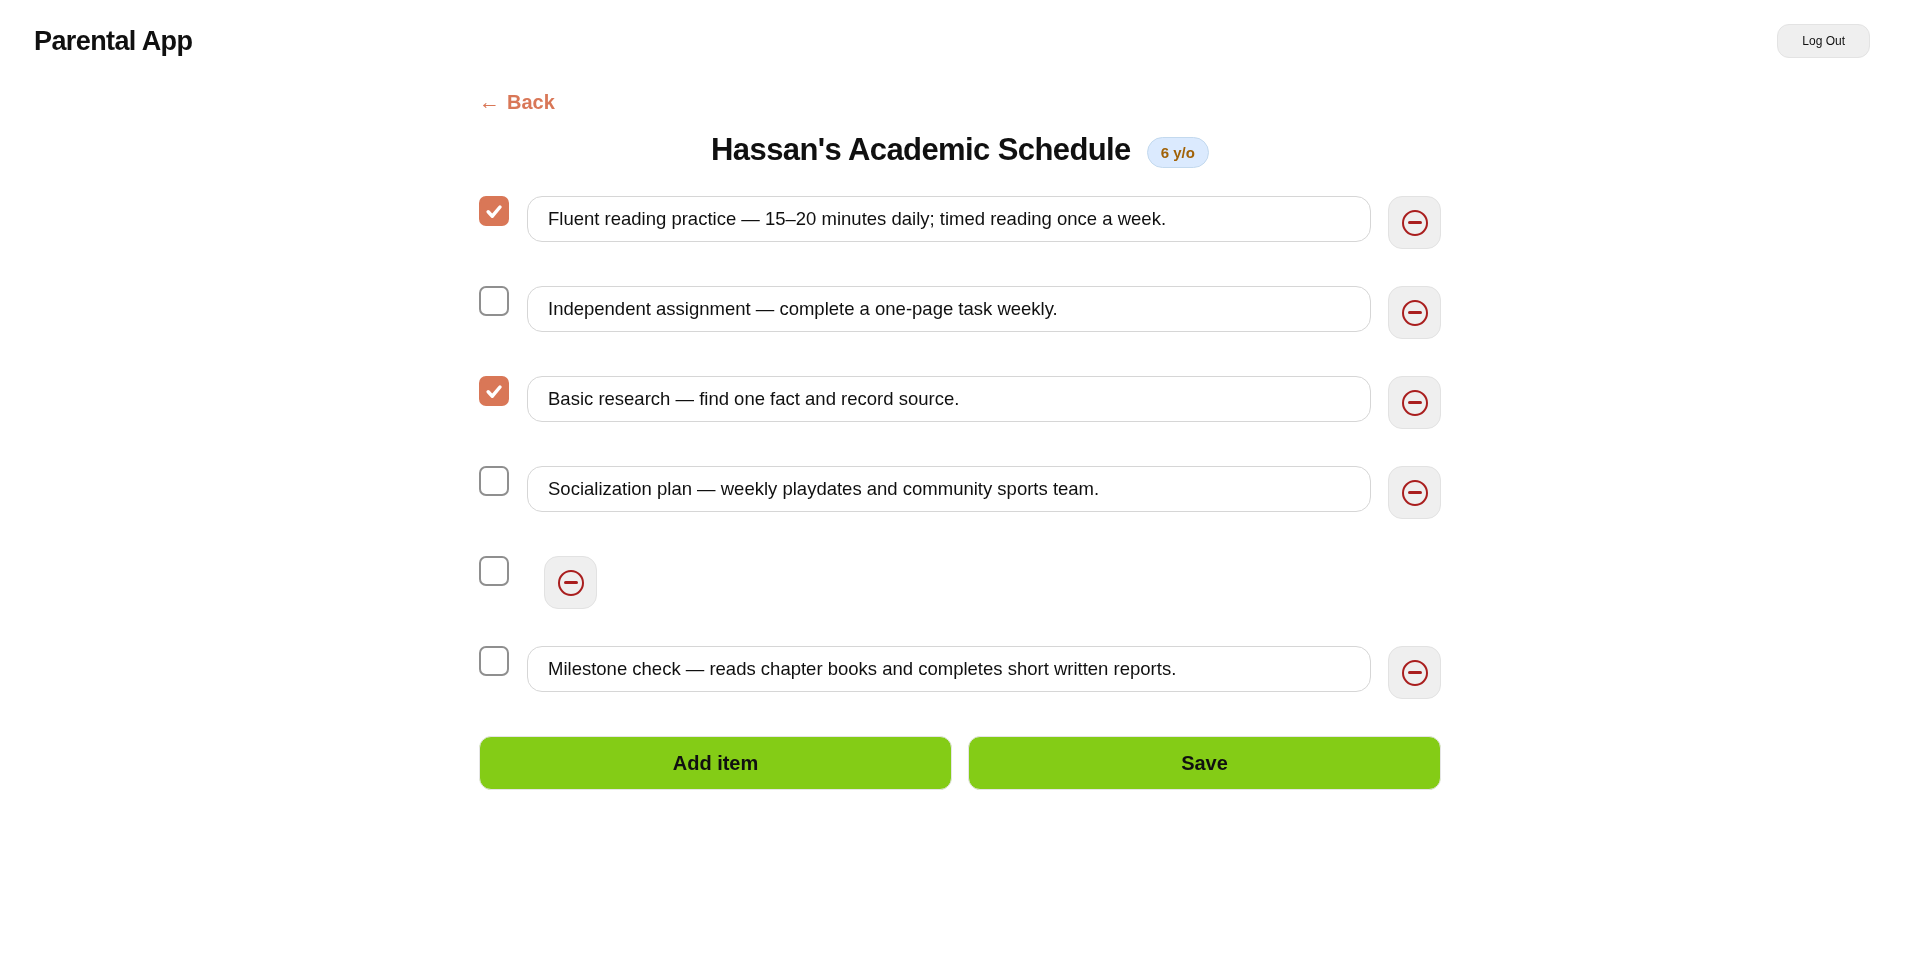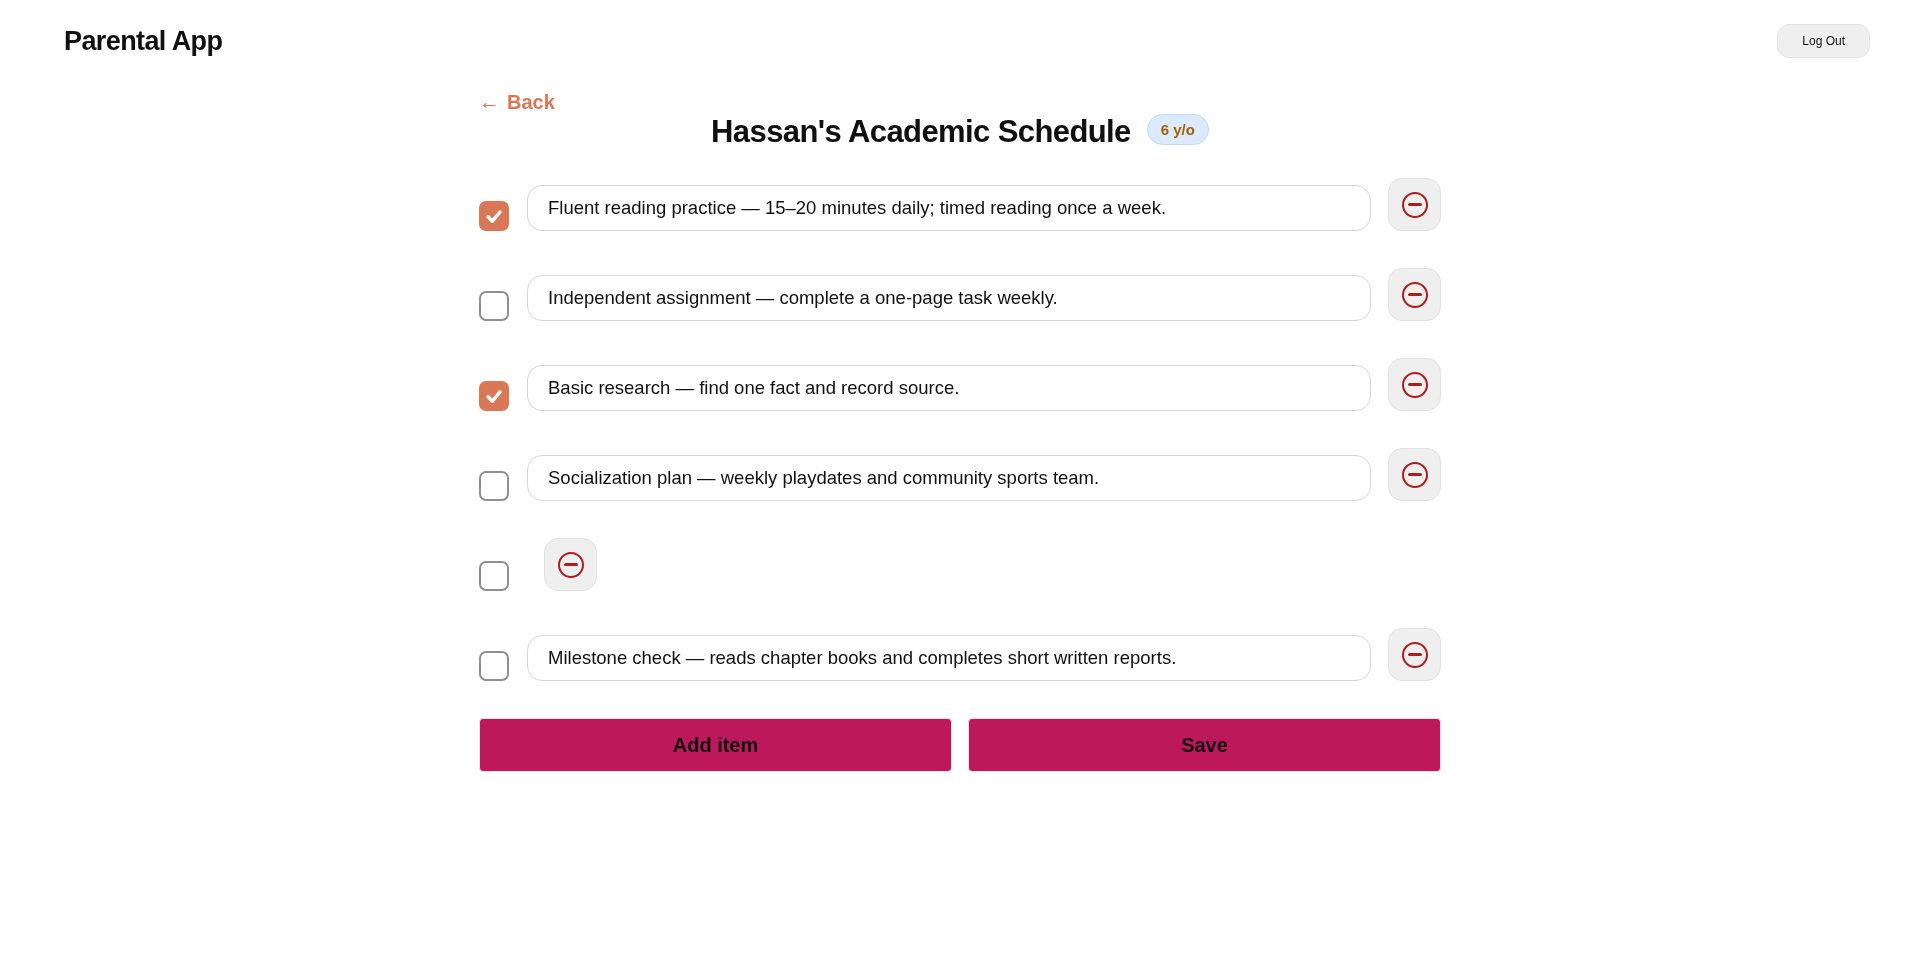--- a/index.html
+++ b/index.html
@@ -11,21 +11,21 @@
     font-family: "Liberation Sans", sans-serif;
     color: #101010;
     overflow: hidden;
   }
 
   
   .header {
     display: flex;
     justify-content: space-between;
     align-items: center;
-    padding: 24px 50px 20px 64px;
+    padding: 24px 50px 20px 34px;
   }
   .brand {
     font-size: 27px;
     font-weight: 800;
     letter-spacing: -0.6px;
   }
   .logout-btn {
     background: #efefef;
     border: 1px solid #e3e3e3;
     border-radius: 12px;
@@ -51,22 +51,23 @@
     font-weight: 700;
     margin-top: 12px;
     cursor: pointer;
     text-decoration: none;
   }
   .back-link .arrow { font-size: 21px; font-weight: 700; }
 
   .title-row {
     display: flex;
     justify-content: center;
-    align-items: flex-start;
+    align-items: flex-end;
     gap: 16px;
+    margin-top: 18px;
     margin-bottom: 28px;
   }
   .page-title {
     font-size: 31px;
     font-weight: 800;
     letter-spacing: -0.6px;
     margin: 0;
   }
   .age-badge {
     background: #DBEAFE;
@@ -76,21 +77,21 @@
     padding: 6px 13px;
     font-size: 15px;
     font-weight: 600;
     white-space: nowrap;
   }
 
   
   .schedule-list { margin-top: 26px; }
   .row {
     display: flex;
-    align-items: flex-end;
+    align-items: flex-start;
     margin-bottom: 37px;
     height: 53px;
   }
   .checkbox {
     flex: none;
     width: 30px;
     height: 30px;
     border: 2px solid #8f8f8f;
     border-radius: 7px;
     background: #ffffff;
@@ -154,23 +155,23 @@
 
   
   .actions {
     display: flex;
     gap: 16px;
     margin-top: 0px;
   }
   .action-btn {
     flex: 1;
     height: 54px;
-    background: #be185d;
+    background: #84cc16;
     border: 1px solid #e5e5e5;
-    border-radius: 4px;
+    border-radius: 12px;
     font-size: 20px;
     font-weight: 700;
     font-family: inherit;
     color: #101010;
     cursor: pointer;
   }
 </style>
 </head>
 <body>
 

